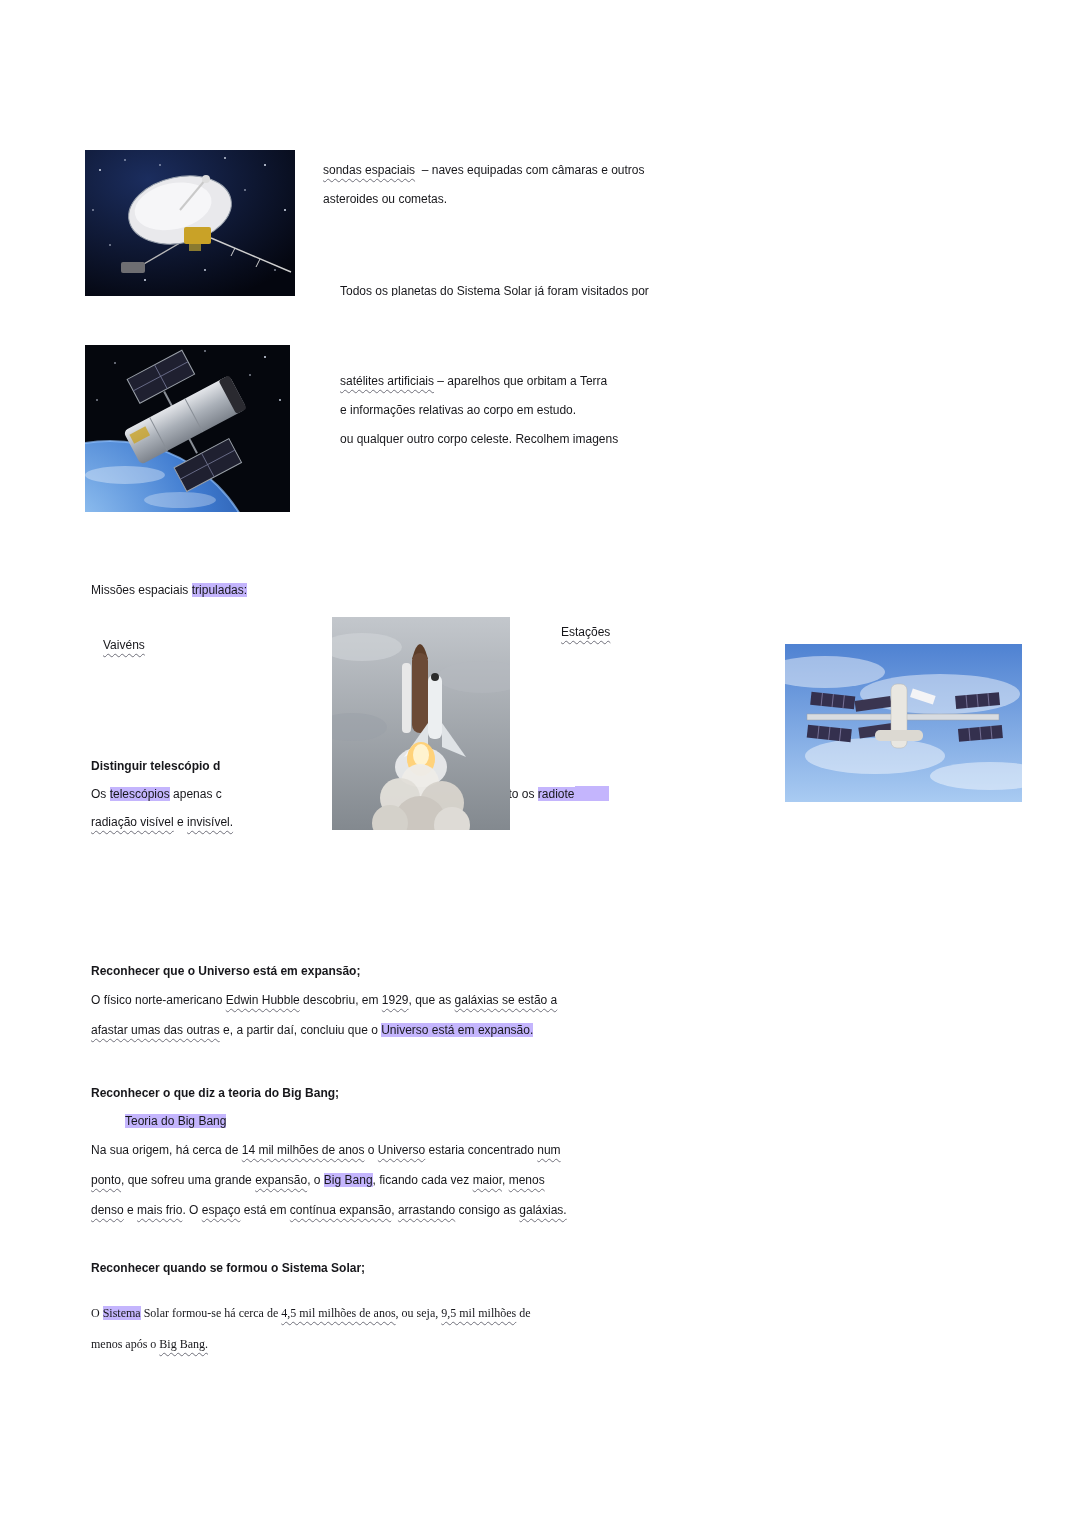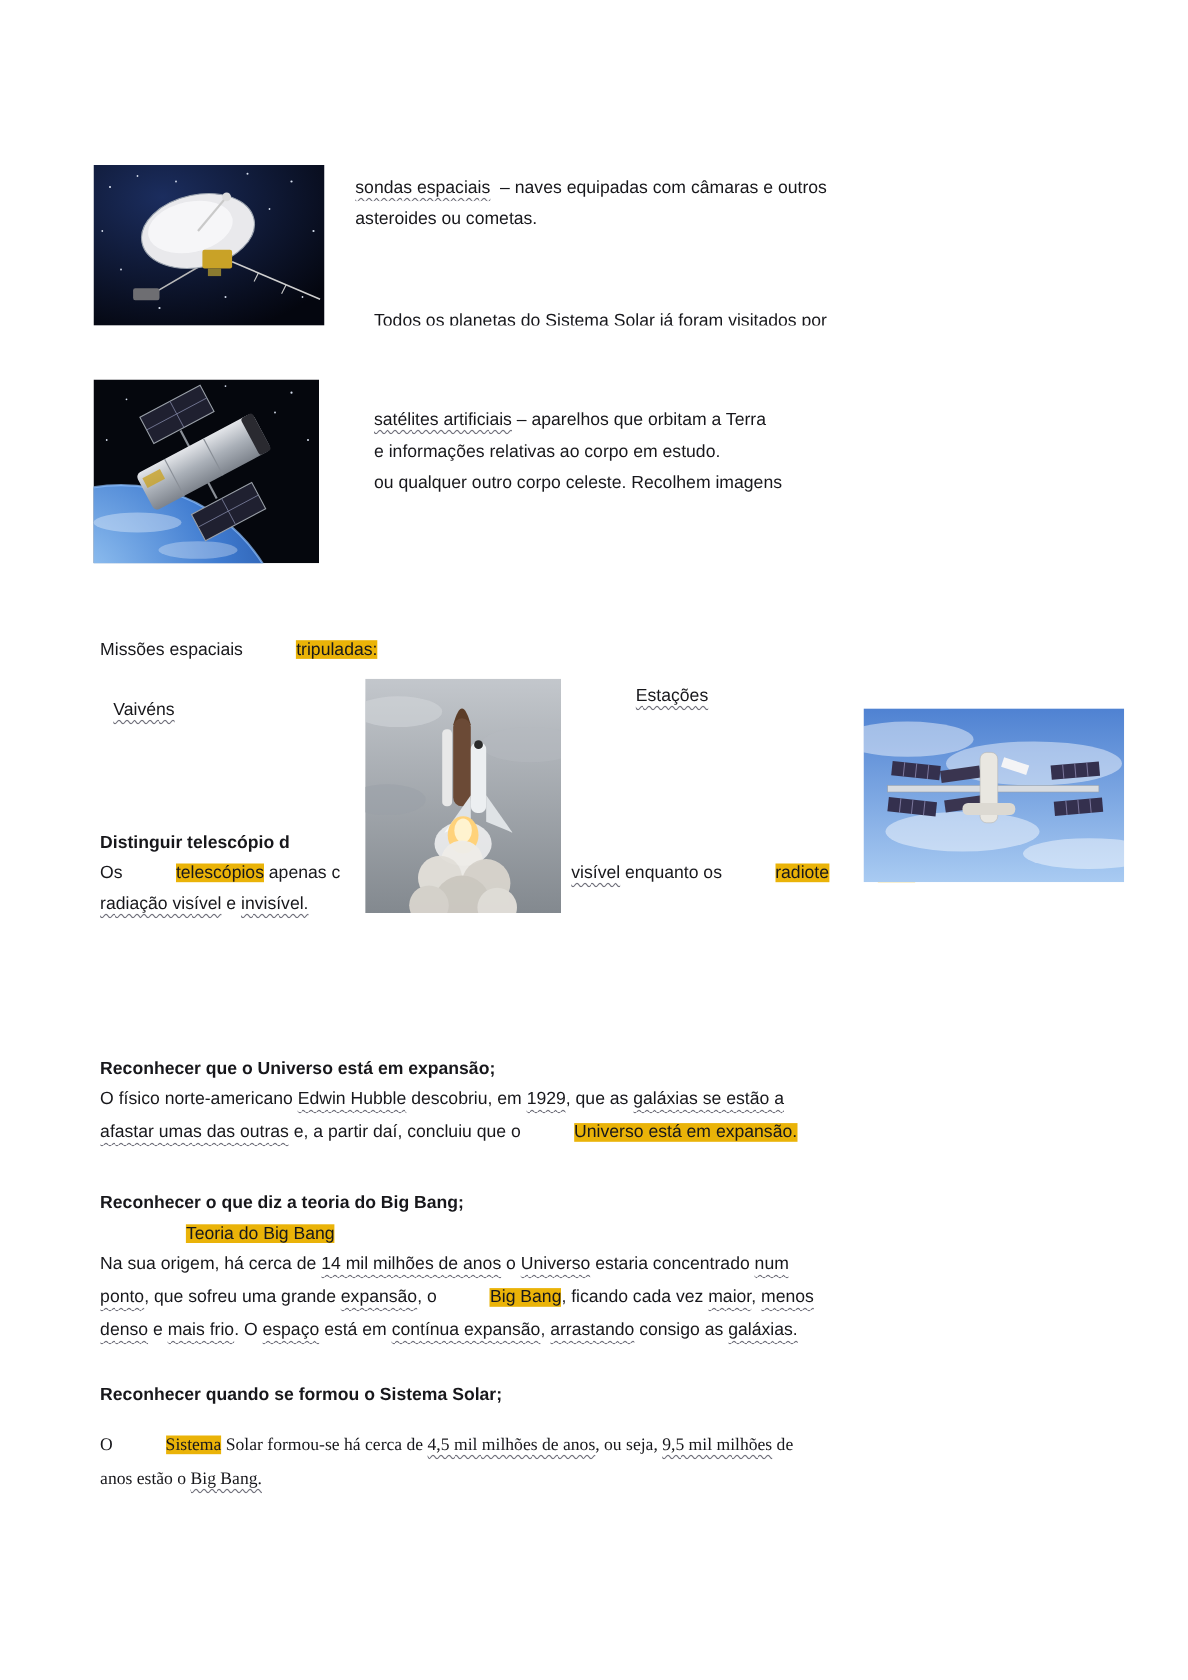--- a/index.html
+++ b/index.html
@@ -1,24 +1,24 @@
 <!DOCTYPE html>
 <html><head>
 <meta charset="utf-8">
 <style>
   html,body{margin:0;padding:0;background:#ffffff;}
   .page{position:relative;width:1080px;height:1527px;background:#ffffff;overflow:hidden;
         font-family:"Liberation Sans","DejaVu Sans",sans-serif;color:#17171b;}
   .abs{position:absolute;}
-  .txt{font-size:16px;line-height:29px;white-space:pre-wrap;}
+  .txt{font-size:12px;line-height:29px;white-space:pre-wrap;}
   .lh28{line-height:28px;}
   .lh30{line-height:30px;}
   .lh31{line-height:31px;}
   .bold{font-weight:700;}
-  .hl{background:#eab308;margin-left:44px;}
+  .hl{background:#c4b5fd;}
   .wv{text-decoration-line:underline;text-decoration-style:wavy;
       text-decoration-color:#6f6f7a;text-decoration-thickness:1px;text-underline-offset:4px;}
   .gp{display:inline-block;height:1.25em;vertical-align:text-bottom;}
   .clip{overflow:hidden;}
   .photo{position:absolute;z-index:5;display:block;}
   .tline{min-height:1em;}
 </style>
 </head>
 <body>
 
@@ -105,21 +105,21 @@
         <line x1="110" y1="56" x2="110" y2="94" stroke="#888e96" stroke-width="1"></line>
         <rect x="44" y="62" width="18" height="10" fill="#c9a227" opacity="0.8"></rect>
       </g>
     </svg>
   </div>
 
   <div class="abs txt" style="left:340px;top:367px;width:600px;"><div class="tline"><span class="wv">satélites artificiais</span><span> – aparelhos que orbitam a Terra</span></div><div class="tline"><span>e informações relativas ao corpo em estudo.</span></div><div class="tline"><span>ou qualquer outro corpo celeste. Recolhem imagens</span></div></div>
 
   <div class="abs txt" style="left:91px;top:576px;"><span>Missões espaciais </span><span class="hl">tripuladas:</span></div>
   <div class="abs txt" style="left:103px;top:631px;"><span class="wv">Vaivéns</span></div>
-  <div class="abs txt" style="left:578px;top:618px;"><span class="wv">Estações</span></div>
+  <div class="abs txt" style="left:561px;top:618px;"><span class="wv">Estações</span></div>
 
   <div class="photo" style="left:332px;top:617px;width:178px;height:213px;">
     <svg width="178" height="213" viewBox="0 0 178 213">
       <defs>
         <linearGradient id="skyG" x1="0" y1="0" x2="0" y2="1">
           <stop offset="0" stop-color="#c3c7cc"></stop>
             <stop offset="1" stop-color="#83898f"></stop>
         </linearGradient>
       </defs>
       <rect width="178" height="213" fill="url(#skyG)"></rect>
@@ -207,15 +207,15 @@
   <div class="abs txt lh30" style="left:91px;top:985px;width:920px;"><div class="tline"><span>O físico norte-americano </span><span class="wv">Edwin Hubble</span><span> descobriu, em </span><span class="wv">1929</span><span>, que as </span><span class="wv">galáxias se estão a</span></div><div class="tline"><span class="wv">afastar umas das outras</span><span> e, a partir daí, concluiu que o </span><span class="hl">Universo está em expansão.</span></div></div>
 
   <div class="abs txt bold" style="left:91px;top:1079px;width:900px;"><span>Reconhecer o que diz a teoria do Big Bang;</span></div>
 
   <div class="abs txt" style="left:91px;top:1107px;padding-left:34px;"><span class="hl">Teoria do Big Bang</span></div>
 
   <div class="abs txt lh30" style="left:91px;top:1135px;width:920px;"><div class="tline"><span>Na sua origem, há cerca de </span><span class="wv">14 mil milhões de anos</span><span> o </span><span class="wv">Universo</span><span> estaria concentrado </span><span class="wv">num</span></div><div class="tline"><span class="wv">ponto</span><span>, que sofreu uma grande </span><span class="wv">expansão</span><span>, o </span><span class="hl">Big Bang</span><span>, ficando cada vez </span><span class="wv">maior</span><span>, </span><span class="wv">menos</span></div><div class="tline"><span class="wv">denso</span><span> e </span><span class="wv">mais frio</span><span>. O </span><span class="wv">espaço</span><span> está em </span><span class="wv">contínua expansão</span><span>, </span><span class="wv">arrastando</span><span> consigo as </span><span class="wv">galáxias.</span></div></div>
 
   <div class="abs txt bold" style="left:91px;top:1254px;width:900px;"><span>Reconhecer quando se formou o Sistema Solar;</span></div>
 
-  <div class="abs txt lh31" style="left:91px;top:1298px;width:920px;font-family:Liberation Serif, serif;"><div class="tline"><span>O </span><span class="hl">Sistema</span><span> Solar formou-se há cerca de </span><span class="wv">4,5 mil milhões de anos</span><span>, ou seja, </span><span class="wv">9,5 mil milhões</span><span> de</span></div><div class="tline"><span>anos estão o </span><span class="wv">Big Bang.</span></div></div>
+  <div class="abs txt lh31" style="left:91px;top:1298px;width:920px;font-family:Liberation Serif, serif;"><div class="tline"><span>O </span><span class="hl">Sistema</span><span> Solar formou-se há cerca de </span><span class="wv">4,5 mil milhões de anos</span><span>, ou seja, </span><span class="wv">9,5 mil milhões</span><span> de</span></div><div class="tline"><span>menos após o </span><span class="wv">Big Bang.</span></div></div>
 
 </div>
 
 </body></html>

